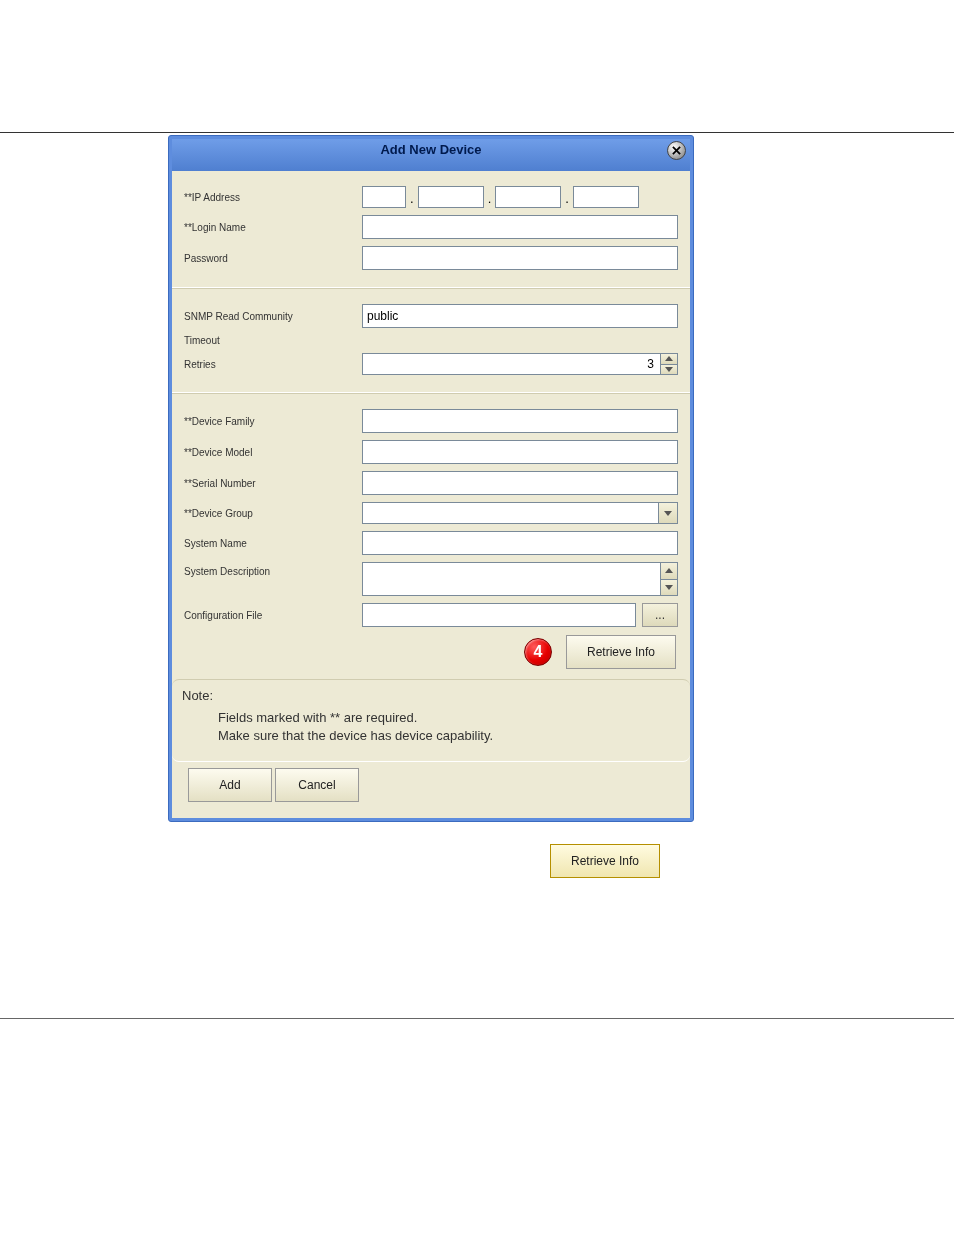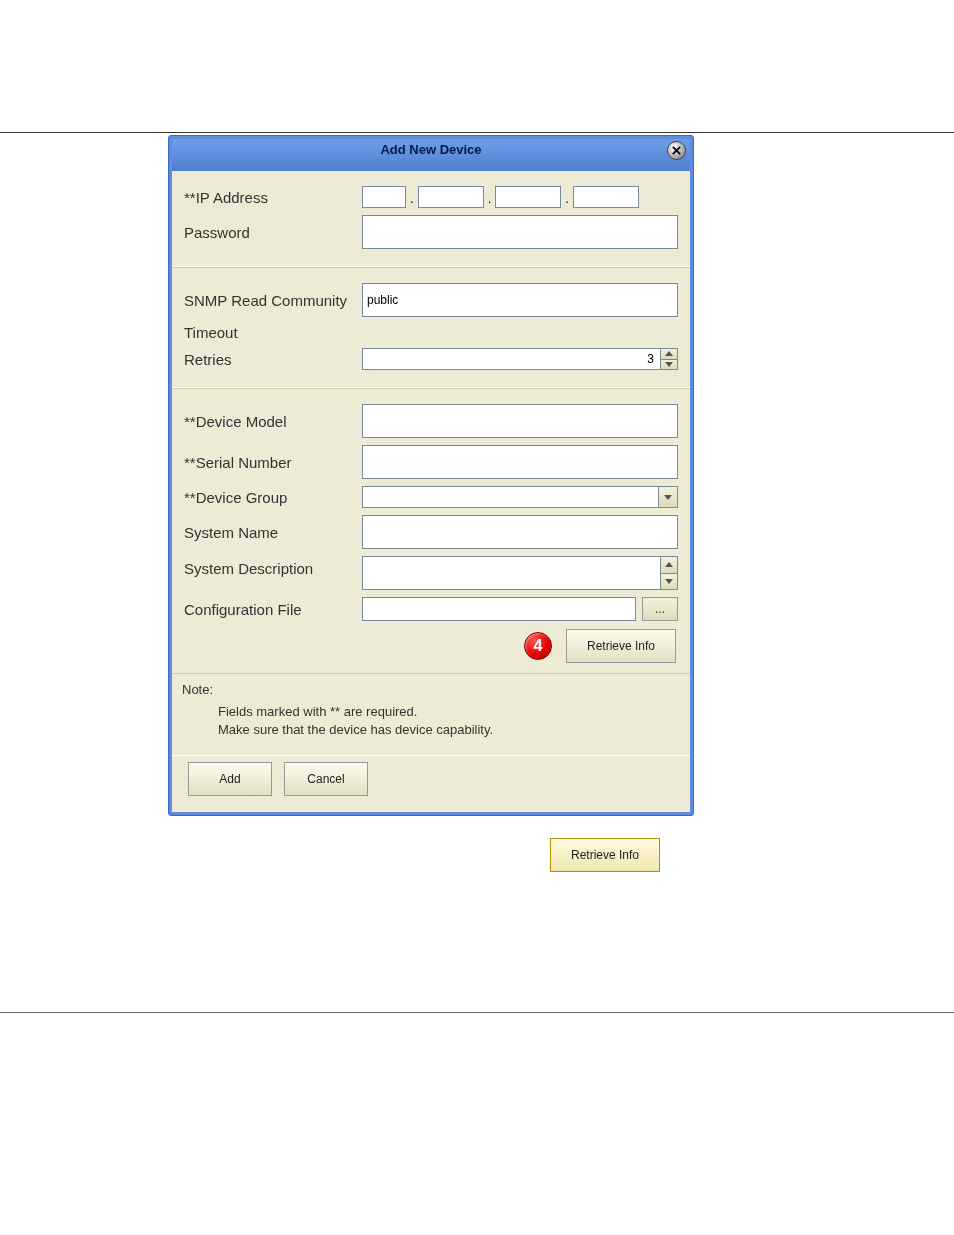--- a/index.html
+++ b/index.html
@@ -78,32 +78,32 @@
   .row {
     display: flex;
     align-items: center;
     margin: 7px 0;
   }
   .row.tall { align-items: flex-start; }
   .lbl {
     width: 178px;
     flex: 0 0 178px;
     color: #333;
-    font-size: 15px;
+    font-size: 10px;
   }
   .ctrl {
     flex: 1 1 auto;
     display: flex;
     align-items: stretch;
   }
 
   input[type=text].field, .field {
     box-sizing: border-box;
     width: 100%;
-    height: 34px;
+    height: 24px;
     border: 1px solid #7a8a99;
     background: #fff;
     font-size: 12px;
     padding: 2px 4px;
   }
   .field.readonly {
     background: #b8b8b0;
   }
   .ip-group {
     display: flex;
@@ -287,34 +287,35 @@
     font-size: 12px;
     padding: 0 14px;
     cursor: pointer;
     box-sizing: border-box;
   }
   .btn.retrieve { min-width: 110px; }
   .btn.highlight { border: 1px solid #b58f00; background: linear-gradient(#fffbe0, #f0e6b0); }
 
   .note-block {
     padding: 8px 2px 16px 10px;
+    border-radius: 7px;
   }
   .note-block .note-label {
     font-size: 13px;
     color: #333;
   }
   .note-lines {
     margin: 6px 0 0 36px;
     line-height: 1.4;
     color: #333;
   }
   .footer-buttons {
     padding: 6px 0 16px 16px;
     display: flex;
-    gap: 12px;
+    gap: 3px;
   }
 
   .external-retrieve {
     margin-left: 168px;
     width: 524px;
     display: flex;
     justify-content: flex-end;
     padding: 22px 32px 0 0;
     box-sizing: border-box;
   }
@@ -346,20 +347,26 @@
               <div class="ip-group">
                 <input class="first" type="text" value="" style="">
                 <span class="ip-dot">.</span>
                 <input type="text" value="" style="">
                 <span class="ip-dot">.</span>
                 <input type="text" value="" style="">
                 <span class="ip-dot">.</span>
                 <input type="text" value="" style="">
               </div>
             </div>
+          </div>
+          <div class="row">
+            <div class="lbl">**Login Name</div>
+            <div class="ctrl">
+                <input type="text" class="field" value="" style="">
+              </div>
           </div>
           <div class="row">
             <div class="lbl">Password</div>
             <div class="ctrl">
                 <input type="text" class="field" value="" style="">
               </div>
           </div>
         </div>
 
         <div class="section">
@@ -385,20 +392,26 @@
                       <div class="tri-down"></div>
                     </div>
                 </div>
               </div>
             </div>
           </div>
         </div>
 
         <div class="section flat">
           <div class="row">
+            <div class="lbl">**Device Family</div>
+            <div class="ctrl">
+                <input type="text" class="field readonly" readonly="" value="" style="">
+              </div>
+          </div>
+          <div class="row">
             <div class="lbl">**Device Model</div>
             <div class="ctrl">
                 <input type="text" class="field readonly" readonly="" value="" style="">
               </div>
           </div>
           <div class="row">
             <div class="lbl">**Serial Number</div>
             <div class="ctrl">
                 <input type="text" class="field readonly" readonly="" value="" style="">
               </div>

